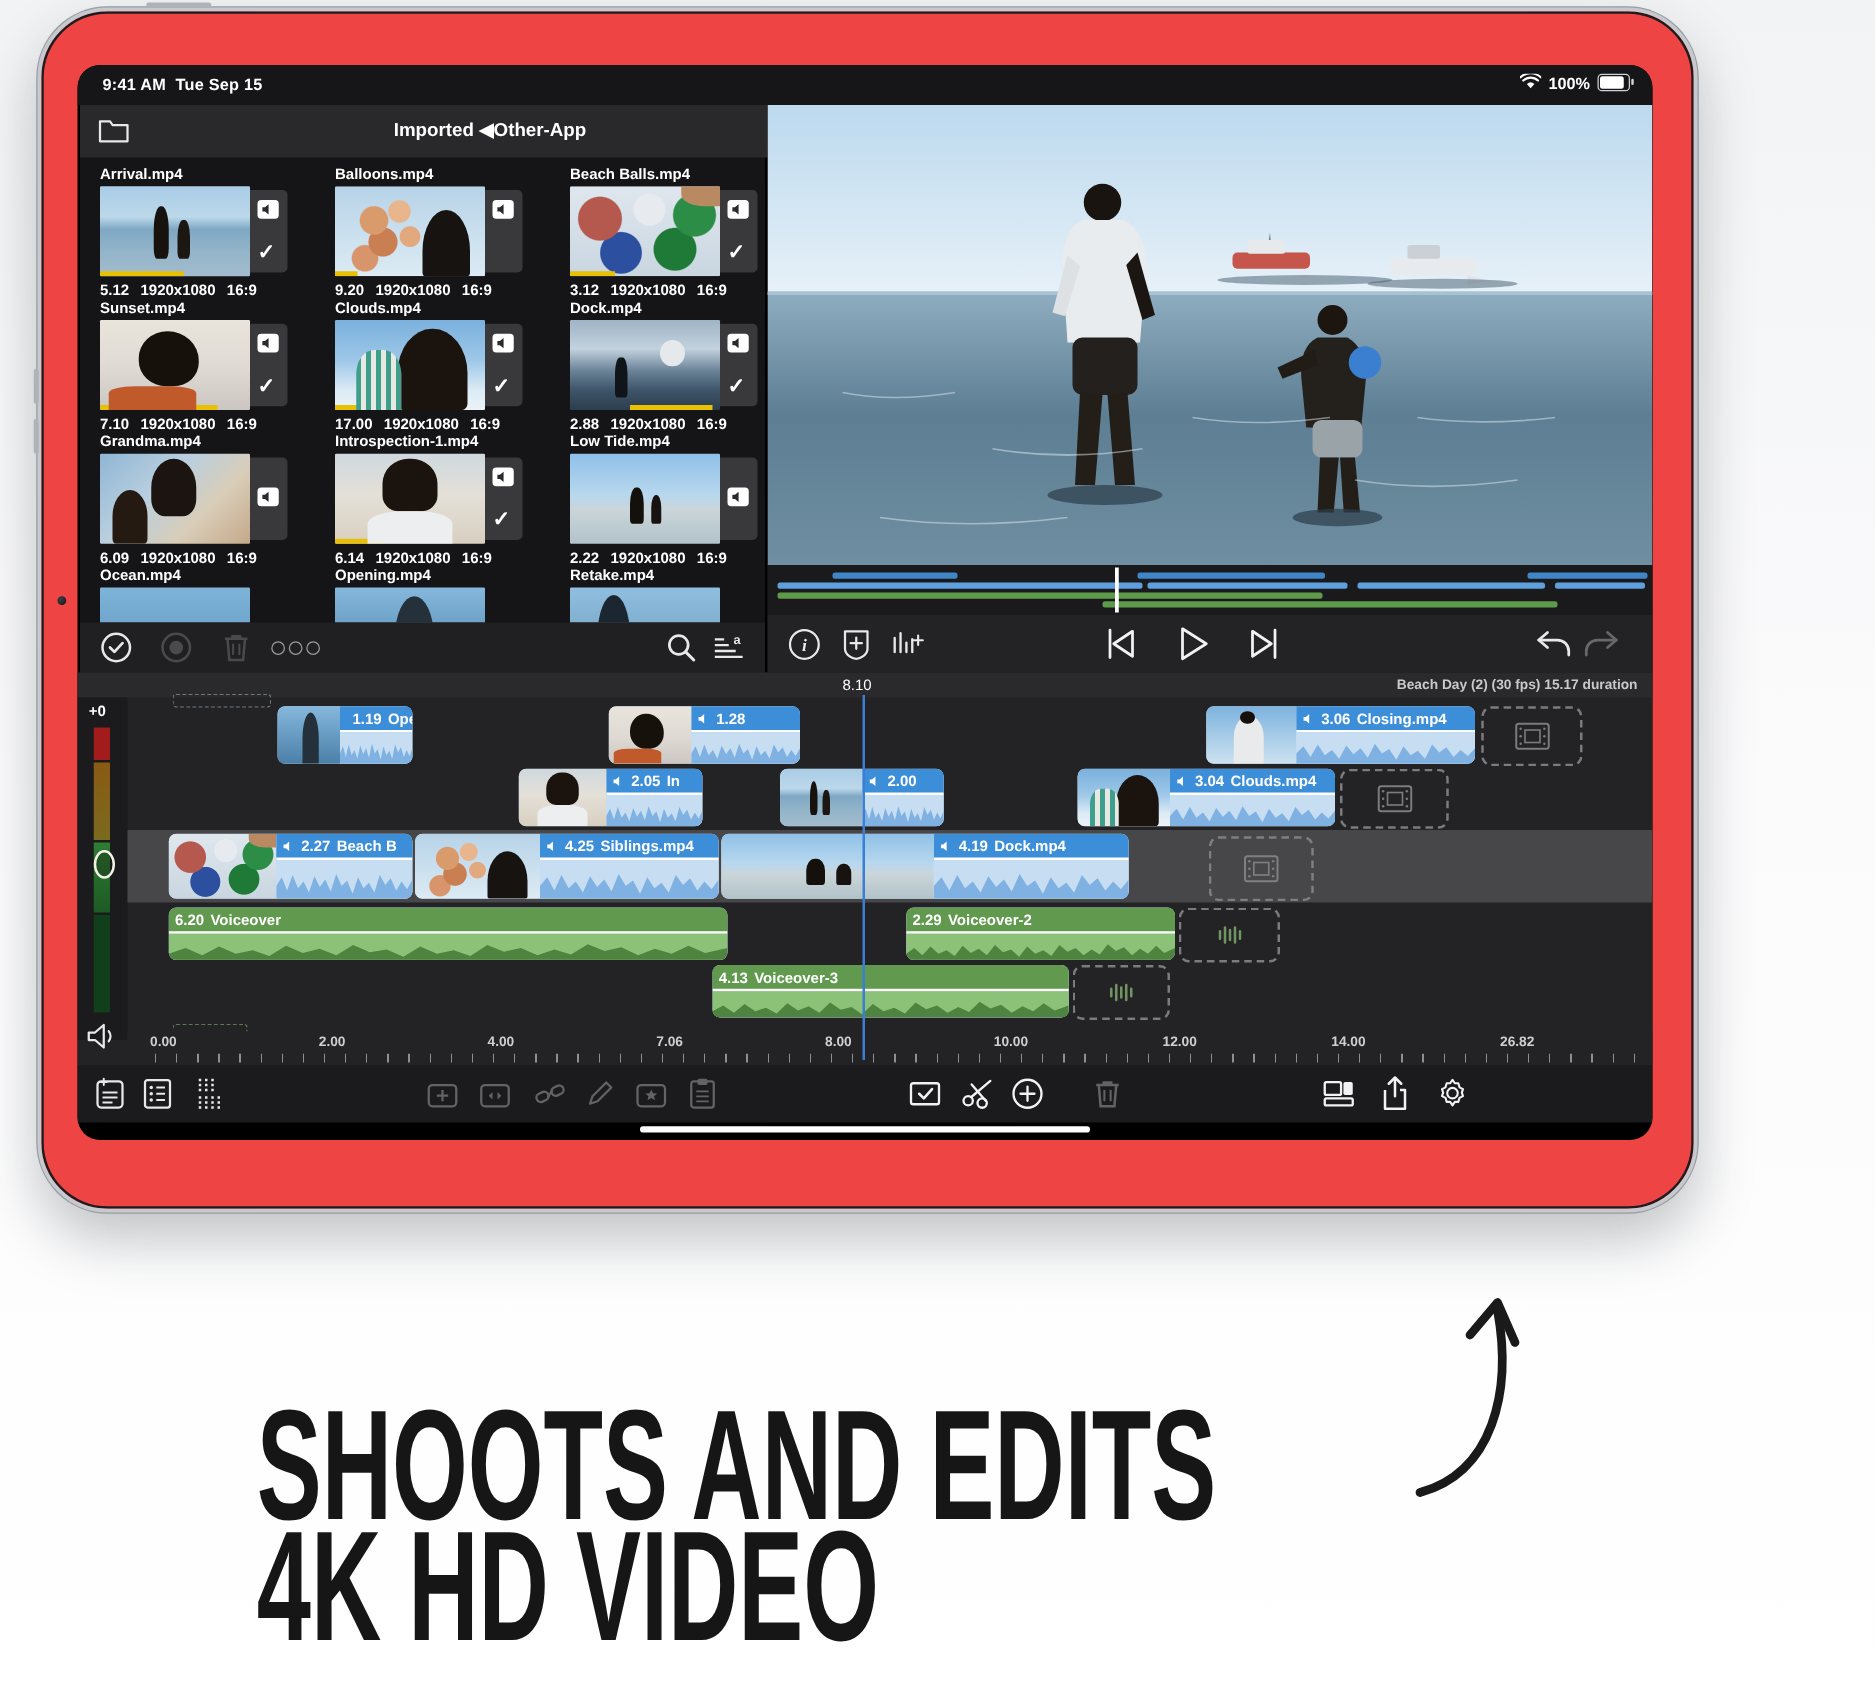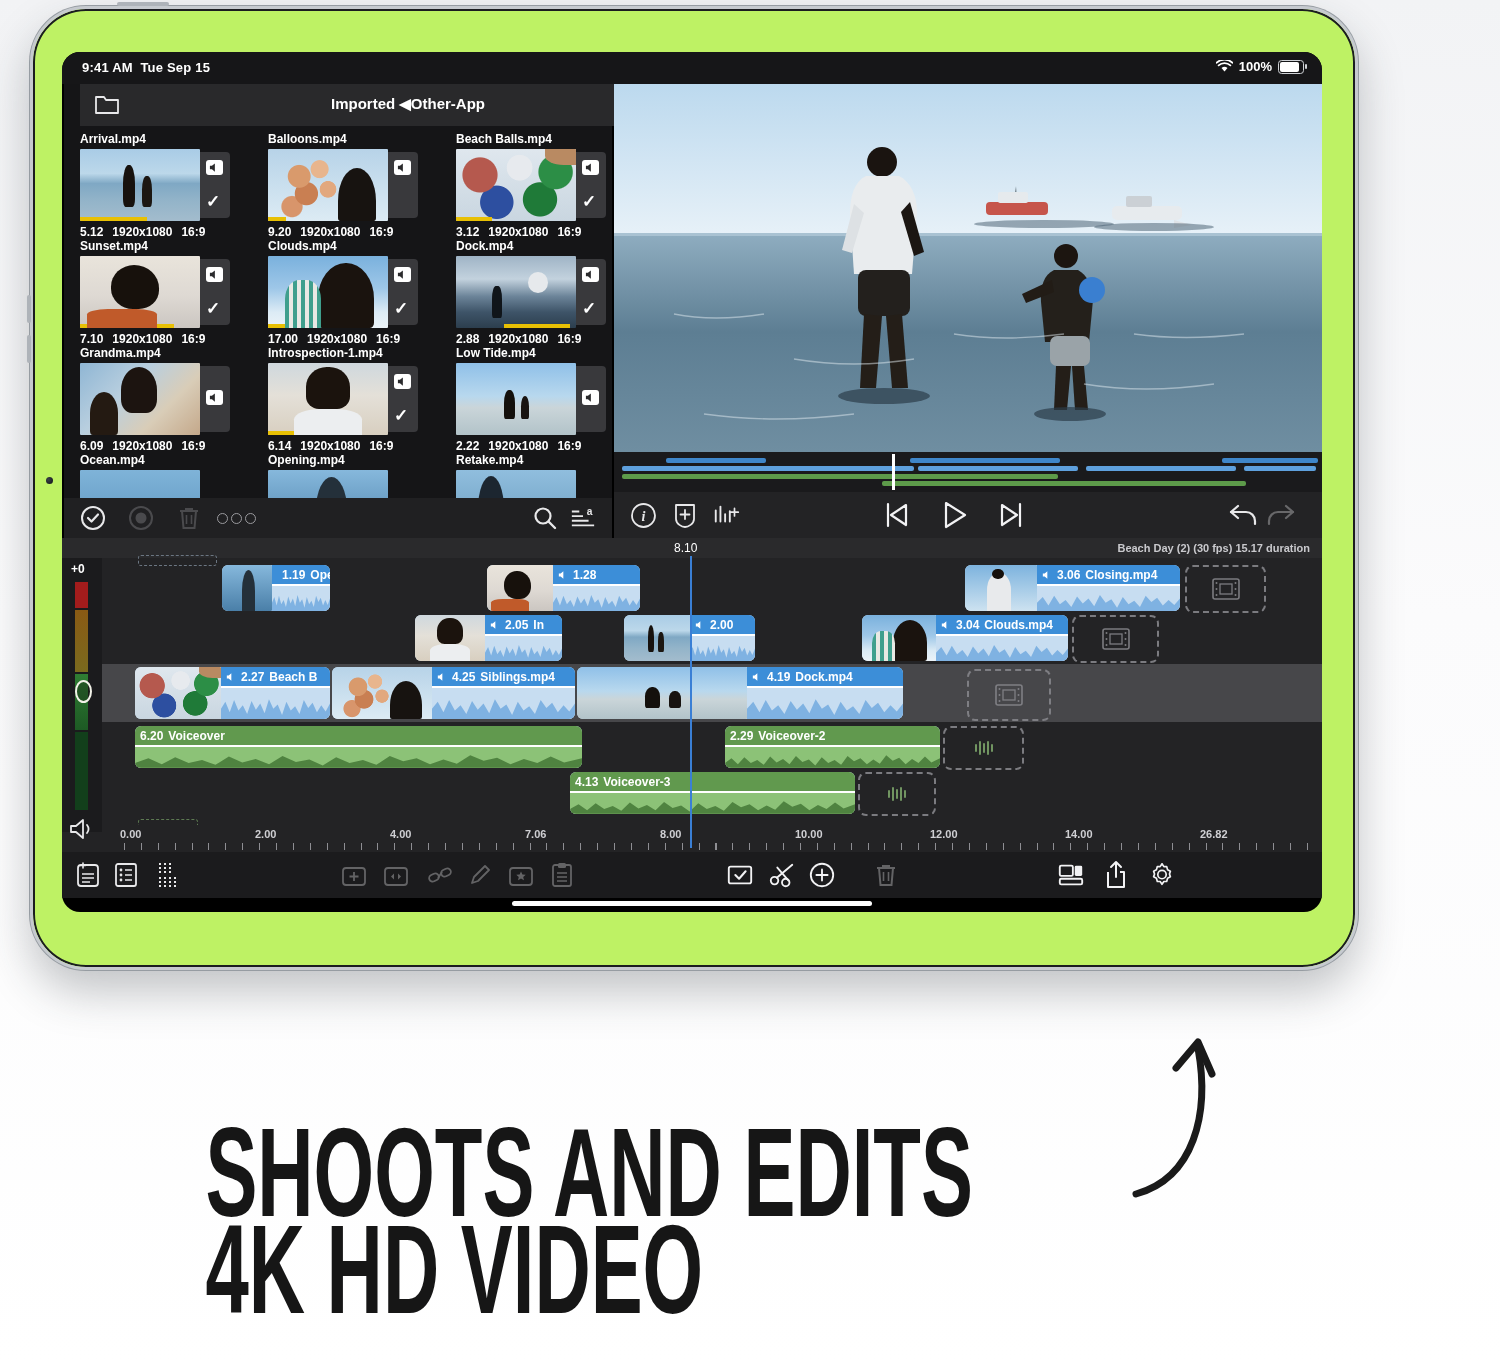--- a/index.html
+++ b/index.html
@@ -1,36 +1,36 @@
 <!DOCTYPE html>
 <html><head>
 <meta charset="utf-8">
 <style>
   html,body{margin:0;padding:0}
   body{width:1500px;height:1365px;position:relative;overflow:hidden;
        background:linear-gradient(180deg,#f2f3f5 0%,#fbfbfc 45%,#ffffff 100%);
        font-family:"Liberation Sans",sans-serif;-webkit-font-smoothing:antialiased}
   .abs{position:absolute}
   
-  .tablet{position:absolute;left:30px;top:6px;width:1322px;height:958px;background:#bef264;
+  .tablet{position:absolute;left:30px;top:6px;width:1322px;height:958px;background:#ef4444;
           border-radius:56px;border:3px solid #c6cacf;box-shadow:0 0 0 1px #969ca2,0 22px 45px rgba(40,45,55,.28),inset 0 0 0 2px #1b1d20}
   .side-btn{position:absolute;background:#aeb3b9;border-radius:3px}
   .camera-dot{position:absolute;left:13px;top:468px;width:7px;height:7px;border-radius:50%;
               background:radial-gradient(circle at 35% 35%,#3a4048,#101216)}
   .screen{position:absolute;left:29px;top:43px;width:1260px;height:860px;background:#000;border-radius:18px;overflow:hidden}
   
   .status{position:absolute;left:0;top:0;width:1260px;height:32px;background:#161618;color:#fff;font-size:13px;font-weight:bold}
   .status .left{position:absolute;left:20px;top:8px;letter-spacing:.2px}
-  .status .right{position:absolute;right:18px;top:7px;display:flex;align-items:center;gap:6px}
+  .status .right{position:absolute;right:18px;top:7px;display:flex;gap:6px}
   .batt{width:24px;height:12px;border:1.5px solid #cfd2d6;border-radius:3.5px;position:relative}
   .batt i{position:absolute;left:1px;top:1px;bottom:1px;width:19px;background:#fff;border-radius:2px}
   .batt u{position:absolute;right:-4px;top:3px;width:2px;height:5px;background:#cfd2d6;border-radius:1px}
   
   .library{position:absolute;left:2px;top:32px;width:548px;height:454px;background:#151517}
-  .lib-head{position:absolute;left:16px;top:0;width:656px;height:42px;background:#29292b;color:#fff}
+  .lib-head{position:absolute;left:0;top:0;width:656px;height:42px;background:#29292b;color:#fff}
   .lib-title{position:absolute;left:0;right:0;top:11px;text-align:center;font-size:15px;font-weight:bold}
   .lib-grid{position:absolute;left:0;top:42px;width:548px;height:372px;overflow:hidden}
   .lib-clip{position:absolute;width:170px}
   .lib-name{color:#fff;font-size:12px;font-weight:bold;height:14px;white-space:nowrap;overflow:hidden}
   .thumb-wrap{position:relative;margin-top:3px;width:150px;height:72px}
   .th{position:absolute;left:0;top:0;width:120px;height:72px;overflow:hidden;border-radius:1px}
   .th::before,.th::after{content:"";position:absolute}
   .tab{position:absolute;left:120px;top:3px;width:30px;height:66px;background:#39393c;border-radius:0 4px 4px 0}
   .note-ic{position:absolute;left:6px;top:8px;width:17px;height:15px;background:#fff;border-radius:3px;display:flex;align-items:center;justify-content:center}
   .tab .chk{position:absolute;left:6px;bottom:6px;color:#fff;font-size:17px;font-weight:bold}

